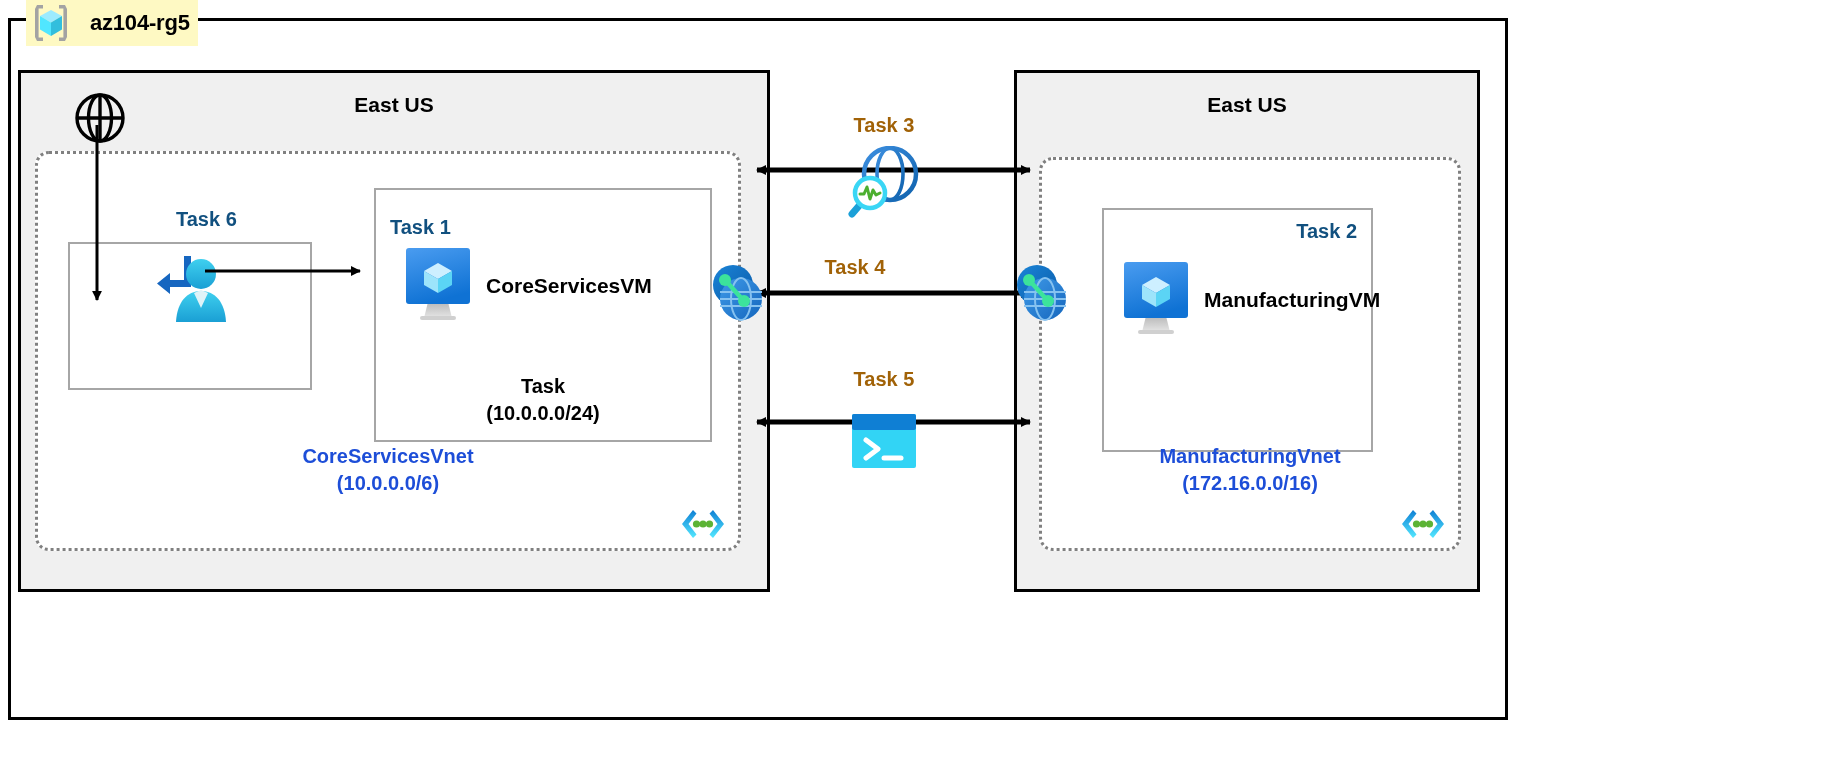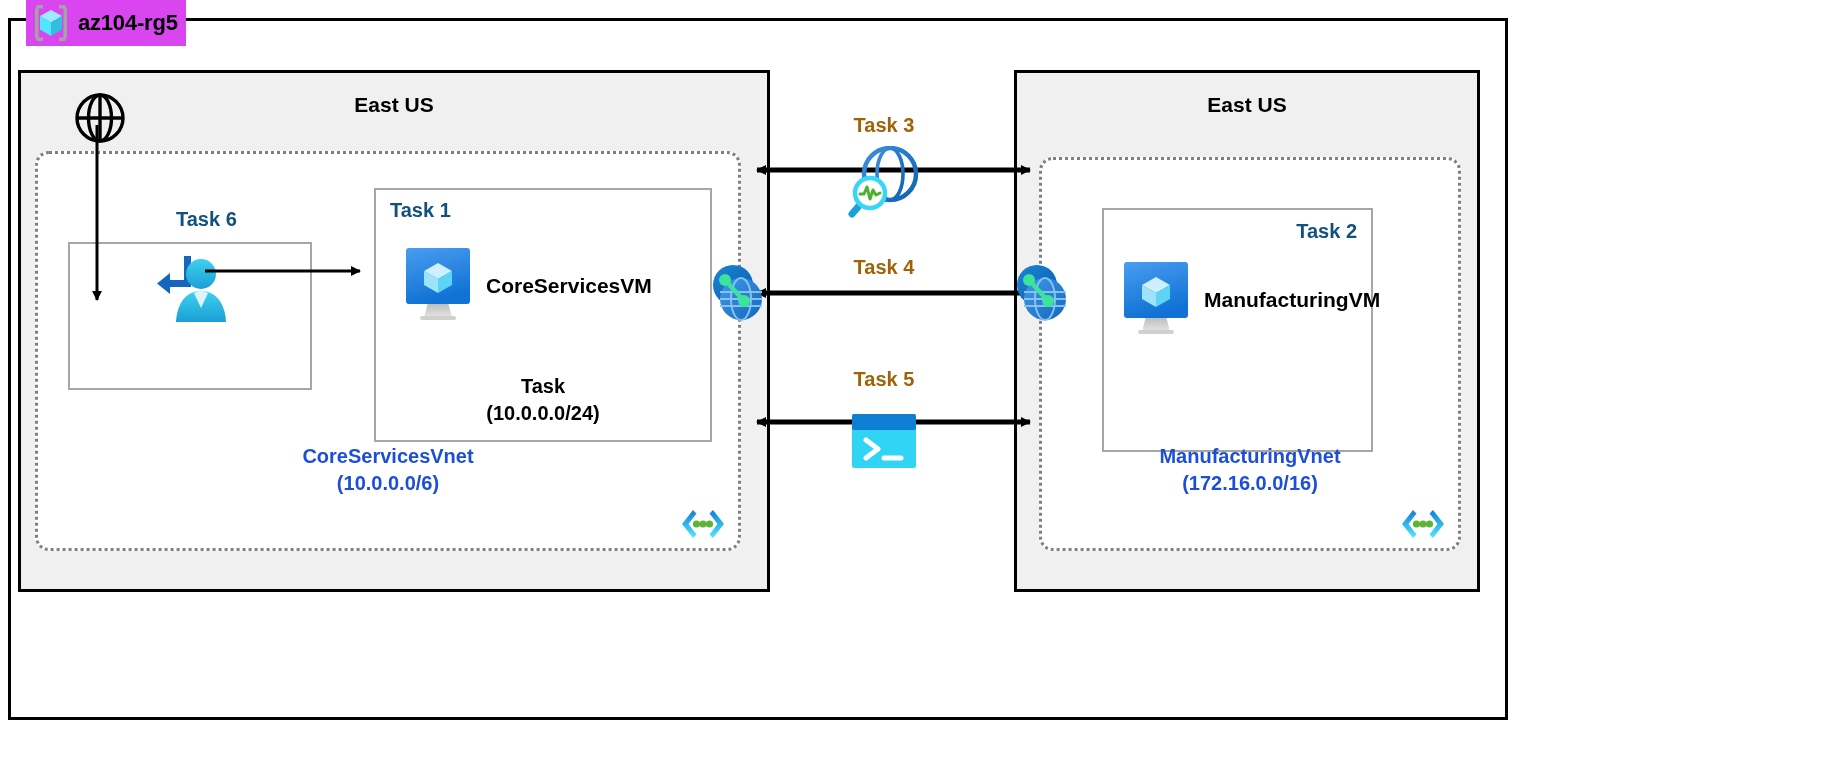--- a/index.html
+++ b/index.html
@@ -31,22 +31,22 @@
     box-sizing: border-box;
     background: #ffffff;
   }
   .rg-header {
     position: absolute;
     left: 26px;
     top: 0px;
     height: 46px;
     display: flex;
     align-items: center;
-    gap: 6px;
-    background: #d946ef;
+    gap: 18px;
+    background: #fef9c3;
     padding: 0 8px 0 4px;
     z-index: 5;
   }
   .rg-title {
     font-size: 22px;
     font-weight: bold;
     color: #000000;
     white-space: nowrap;
     letter-spacing: -0.2px;
   }
@@ -252,21 +252,21 @@
 
             <path d="M57 39 C43 39 33 50 32 70 L82 70 C81 50 71 39 57 39 Z" fill="url(#pgrad)"></path>
 
             <path d="M50 41 L57 56 L64 41 L57 38 Z" fill="#dff3f8"></path>
           </svg>
         </span>
       </div>
       <div class="task-label" style="left:138px; top:54px;">Task 6</div>
 
       <div class="subnet" id="subnet-core">
-        <div class="task-label" style="left:14px; top:9px;">Task 1</div>
+        <div class="task-label" style="left:14px; top:26px;">Task 1</div>
 
         <div class="vm-row" style="left:26px; top:56px;">
           <span>
             <svg viewBox="0 0 72 76" width="72" height="76">
               <defs>
                 <linearGradient id="vmgrad1" x1="0" y1="0" x2="0.3" y2="1">
                   <stop offset="0%" stop-color="#4a9cf0"></stop>
                   <stop offset="100%" stop-color="#0f72d4"></stop>
                 </linearGradient>
                 <linearGradient id="standgrad1" x1="0" y1="0" x2="0" y2="1">
@@ -409,21 +409,21 @@
         <line x1="2" y1="28" x2="54" y2="28" stroke="url(#nwglobe)" stroke-width="3.6"></line>
         <line x1="3" y1="38" x2="53" y2="38" stroke="url(#nwglobe)" stroke-width="3.6"></line>
       </g>
 
       <line x1="16" y1="54" x2="4" y2="68" stroke="#1ba0d8" stroke-width="7" stroke-linecap="round"></line>
       <circle cx="22" cy="47" r="15" fill="#ffffff" stroke="#3ad6f5" stroke-width="4.5"></circle>
       <polyline points="12,48 16,48 19,41 22,53 25,44 28,49 32,47" fill="none" stroke="#4caf2f" stroke-width="3" stroke-linejoin="round" stroke-linecap="round"></polyline>
     </svg>
   </span>
 
-  <div class="center-task" style="left:848px; top:256px; width:72px;">Task 4</div>
+  <div class="center-task" style="left:819px; top:256px; width:72px;">Task 4</div>
 
   <div class="center-task" style="left:848px; top:368px; width:72px;">Task 5</div>
   <span class="center-icon" style="left:851px; top:413px;">
     <svg viewBox="0 0 66 56" width="66" height="56">
       <rect x="1" y="1" width="64" height="54" rx="2" fill="#32d4f5"></rect>
       <rect x="1" y="1" width="64" height="16" rx="2" fill="#0f7fd4"></rect>
       <polyline points="15,27 27,36 15,45" fill="none" stroke="#ffffff" stroke-width="5" stroke-linecap="round" stroke-linejoin="round"></polyline>
       <line x1="33" y1="45" x2="50" y2="45" stroke="#ffffff" stroke-width="5" stroke-linecap="round"></line>
     </svg>
   </span>

